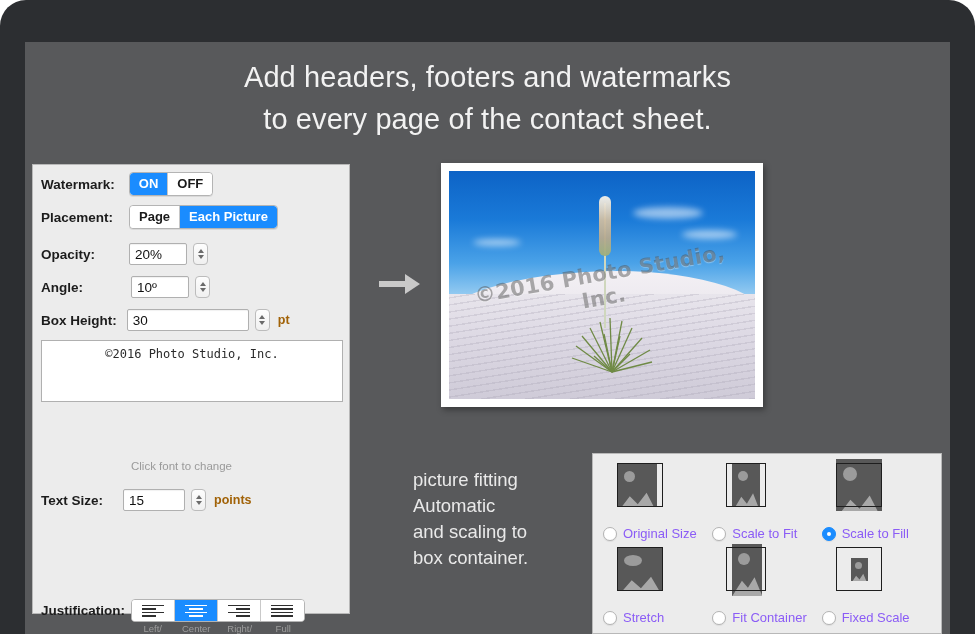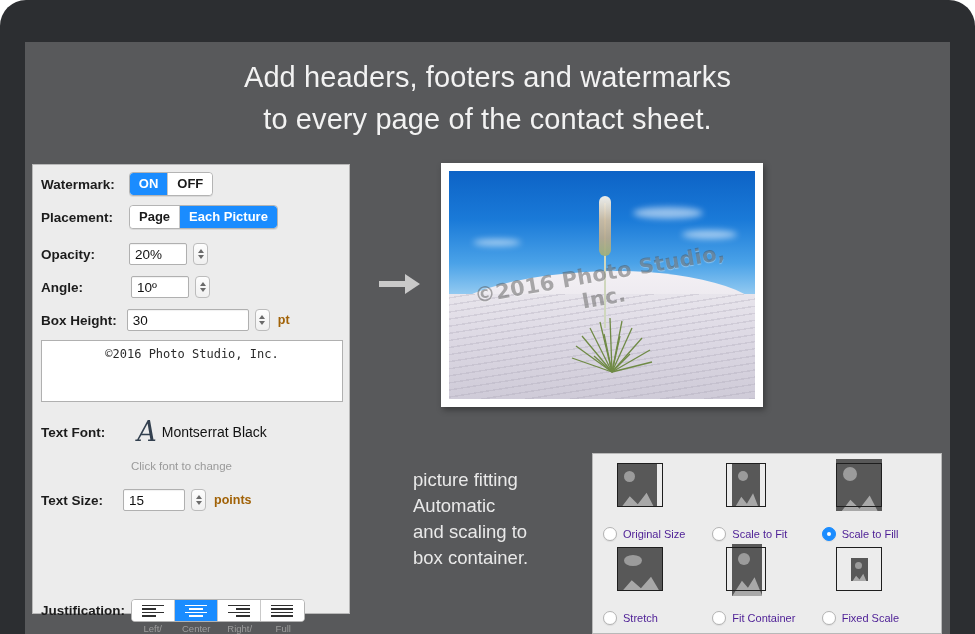--- a/index.html
+++ b/index.html
@@ -442,22 +442,22 @@
   }
   .radio.checked::after {
     content: "";
     position: absolute;
     left: 4px; top: 4px;
     width: 4px; height: 4px;
     border-radius: 50%;
     background: #ffffff;
   }
   .radio-label {
-    font-size: 11px;
-    color: #4c1d95;
+    font-size: 13px;
+    color: #8b5cf6;
     white-space: nowrap;
   }
 </style>
 </head>
 <body>
 
 <div class="screen">
   <div class="device-frame"></div>
 
   <div class="canvas">
@@ -508,25 +508,20 @@
         <span class="text-input" style="width:122px; margin-left:10px;">30</span>
         <span class="stepper">
           <span class="chev up"></span>
           <span class="chev down"></span>
         </span>
         <span class="unit">pt</span>
       </div>
 
       <div class="watermark-text-area">©2016 Photo Studio, Inc.</div>
 
-      <div class="row" style="left:8px; top:252px; height:30px;">
-        <span class="field-label">Text Font:</span>
-        <span class="font-glyph" style="margin-left:32px;">A</span>
-        <span class="font-name">Montserrat Black</span>
-      </div>
       <div class="hint" style="position:absolute; left:98px; top:295px;">Click font to change</div>
 
       <div class="row" style="left:8px; top:324px;">
         <span class="field-label">Text Size:</span>
         <span class="text-input" style="width:62px; margin-left:20px;">15</span>
         <span class="stepper">
           <span class="chev up"></span>
           <span class="chev down"></span>
         </span>
         <span class="unit">points</span>

